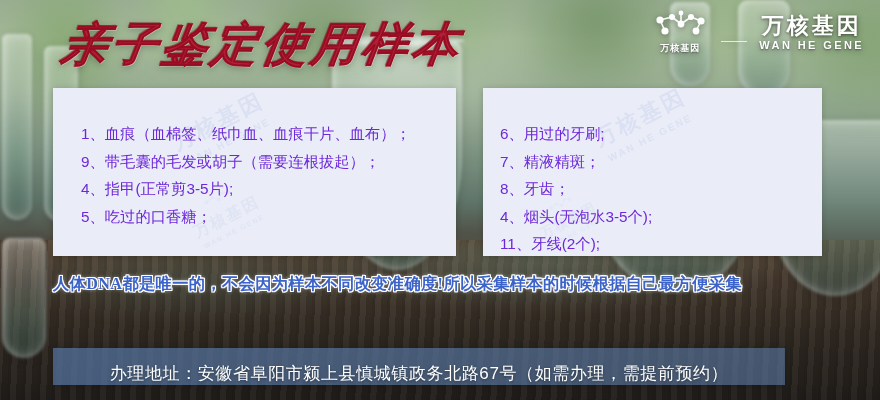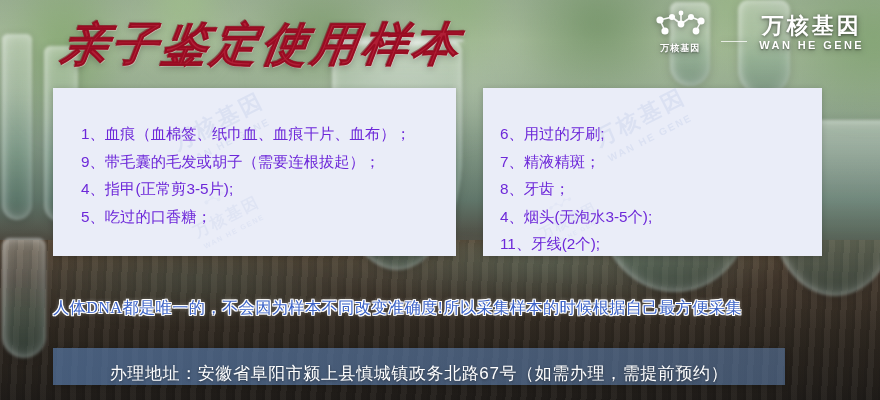--- a/index.html
+++ b/index.html
@@ -156,23 +156,23 @@
   .wm-cn { font-size: 22px; font-weight:700; letter-spacing:3px; }
   .wm-en { font-size: 10px; font-weight:700; letter-spacing:2px; margin-top:2px; }
   .wm-dots { opacity:.75; }
   .wm-a { left: 118px; top: 18px; }
   .wm-b { left: 122px; top: 92px; transform: rotate(-27deg) scale(.72); opacity:.22; }
   .wm-c { left: 110px; top: 14px; }
   .wm-d { left: 34px;  top: 96px; transform: rotate(-27deg) scale(.62); opacity:.20; }
 
   
   .mid {
-    position: absolute; left: 53px; top: 292px; width: 790px;
+    position: absolute; left: 53px; top: 268px; width: 790px;
     font-family: "Liberation Serif", "DejaVu Serif", serif;
-    font-weight: 400;
+    font-weight: 700;
     font-size: 16.2px;
     line-height: 33px;
     color: #3c63c8;
     letter-spacing: .4px;
     text-shadow:
        1px 0 0 #fff, -1px 0 0 #fff, 0 1px 0 #fff, 0 -1px 0 #fff,
        1px 1px 0 #fff, -1px -1px 0 #fff, 1px -1px 0 #fff, -1px 1px 0 #fff,
        0 0 4px rgba(255,255,255,.9);
   }
   .mid div { white-space: nowrap; }

